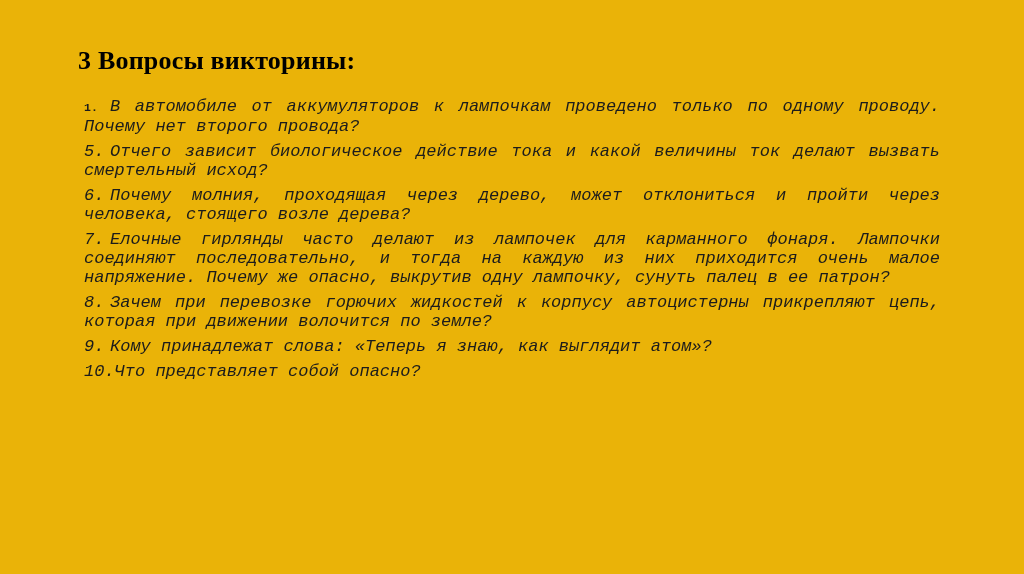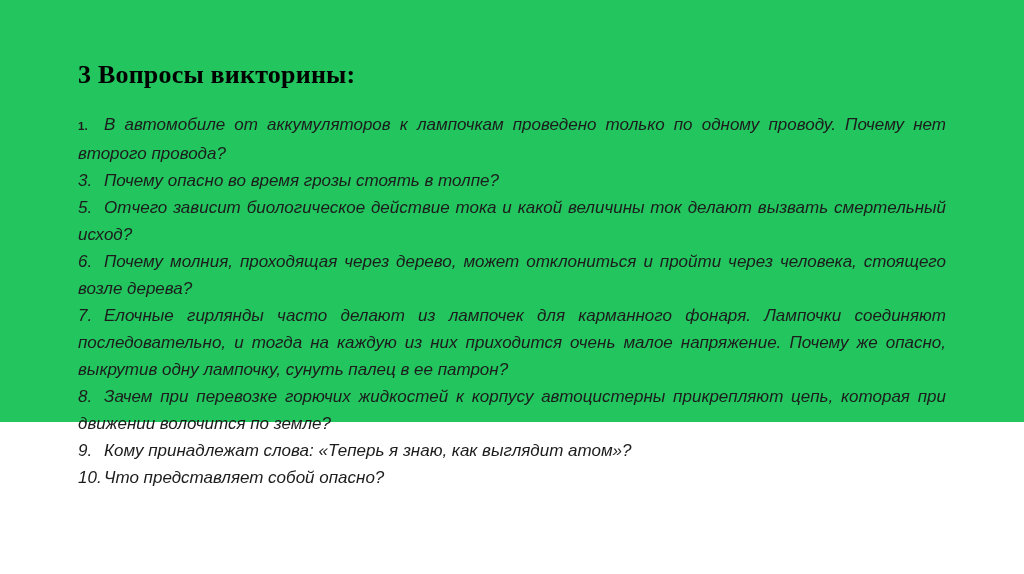--- a/index.html
+++ b/index.html
@@ -9,44 +9,44 @@
   }
   body {
     width: 1024px;
     height: 574px;
     overflow: hidden;
     font-family: "Liberation Serif", "DejaVu Serif", serif;
   }
   .slide {
     box-sizing: border-box;
     width: 1024px;
-    height: 422px;
-    padding: 60px 78px 0 78px;
-    background: #22c55e;
+    height: 574px;
+    padding: 46px 78px 0 78px;
+    background: #eab308;
   }
   .slide-title {
     font-family: "Liberation Serif", "DejaVu Serif", serif;
     font-weight: bold;
     font-style: normal;
     font-size: 26px;
     line-height: 30px;
     color: #000000;
     margin: 0 0 21px 0;
     letter-spacing: 0.2px;
   }
   .questions {
     width: 868px;
   }
   .q {
-    font-family: Liberation Sans, sans-serif;
+    font-family: Liberation Mono, monospace;
     font-style: italic;
     font-size: 17px;
-    line-height: 27px;
+    line-height: 19px;
     color: #1c1c1c;
-    margin: 0;
+    margin: 6px;
     text-align: justify;
   }
   .qnum {
     display: inline-block;
     min-width: 26px;
     font-style: italic;
   }
   .qnum-small {
     font-size: 11.5px;
     font-style: normal;
@@ -55,21 +55,20 @@
   }
 </style>
 </head>
 <body>
 
 <div class="slide">
   <h1 class="slide-title">3 Вопросы викторины:</h1>
 
   <div class="questions">
     <p class="q"><span class="qnum qnum-small">1.</span><span>В автомобиле от аккумуляторов к лампочкам проведено только по одному проводу. Почему нет второго провода?</span></p>
-    <p class="q"><span class="qnum">3.</span><span>Почему опасно во время грозы стоять в толпе?</span></p>
     <p class="q"><span class="qnum">5.</span><span>Отчего зависит биологическое действие тока и какой величины ток делают вызвать смертельный исход?</span></p>
     <p class="q"><span class="qnum">6.</span><span>Почему молния, проходящая через дерево, может отклониться и пройти через человека, стоящего возле дерева?</span></p>
     <p class="q"><span class="qnum">7.</span><span>Елочные гирлянды часто делают из лампочек для карманного фонаря. Лампочки соединяют последовательно, и тогда на каждую из них приходится очень малое напряжение. Почему же опасно, выкрутив одну лампочку, сунуть палец в ее патрон?</span></p>
     <p class="q"><span class="qnum">8.</span><span>Зачем при перевозке горючих жидкостей к корпусу автоцистерны прикрепляют цепь, которая при движении волочится по земле?</span></p>
     <p class="q"><span class="qnum">9.</span><span>Кому принадлежат слова: «Теперь я знаю, как выглядит атом»?</span></p>
     <p class="q"><span class="qnum">10.</span><span>Что представляет собой опасно?</span></p>
   </div>
 </div>
 
 </body></html>

